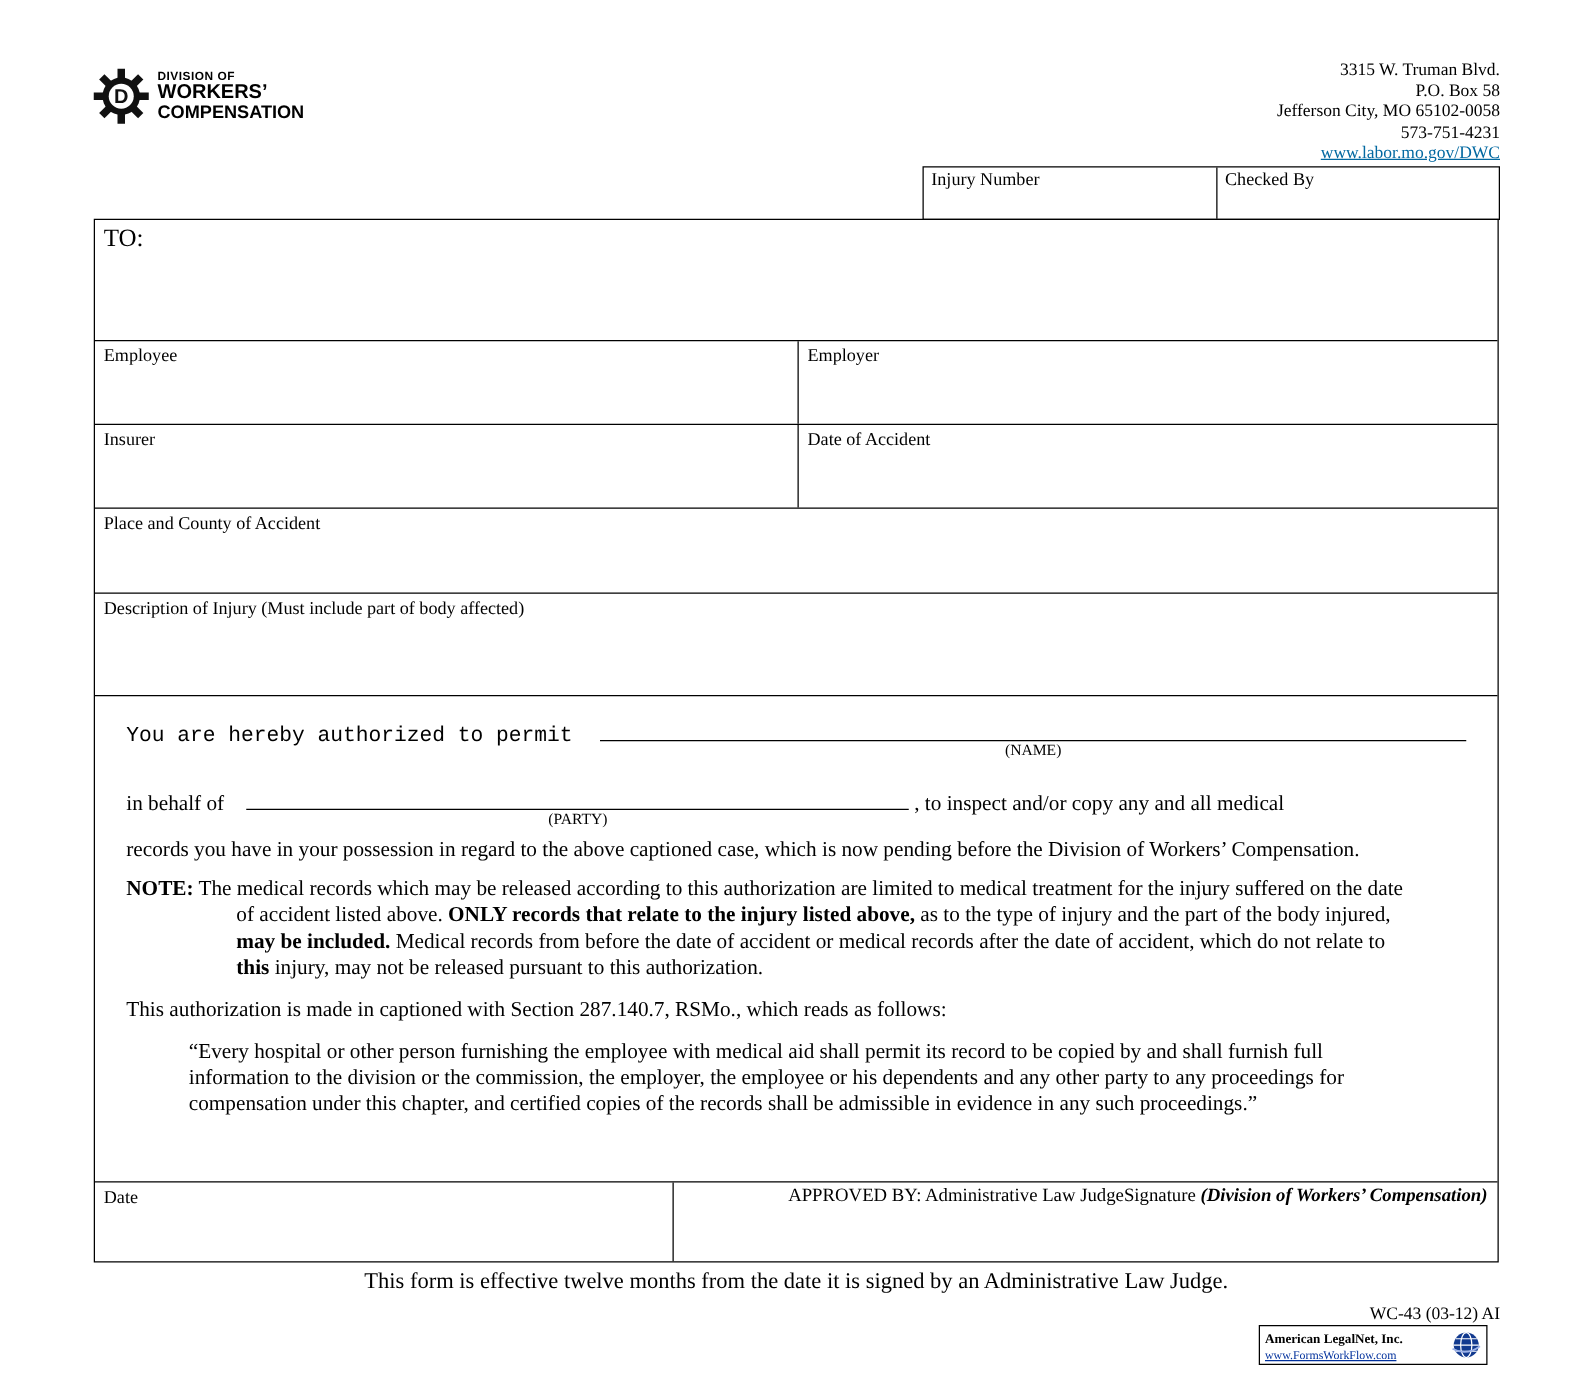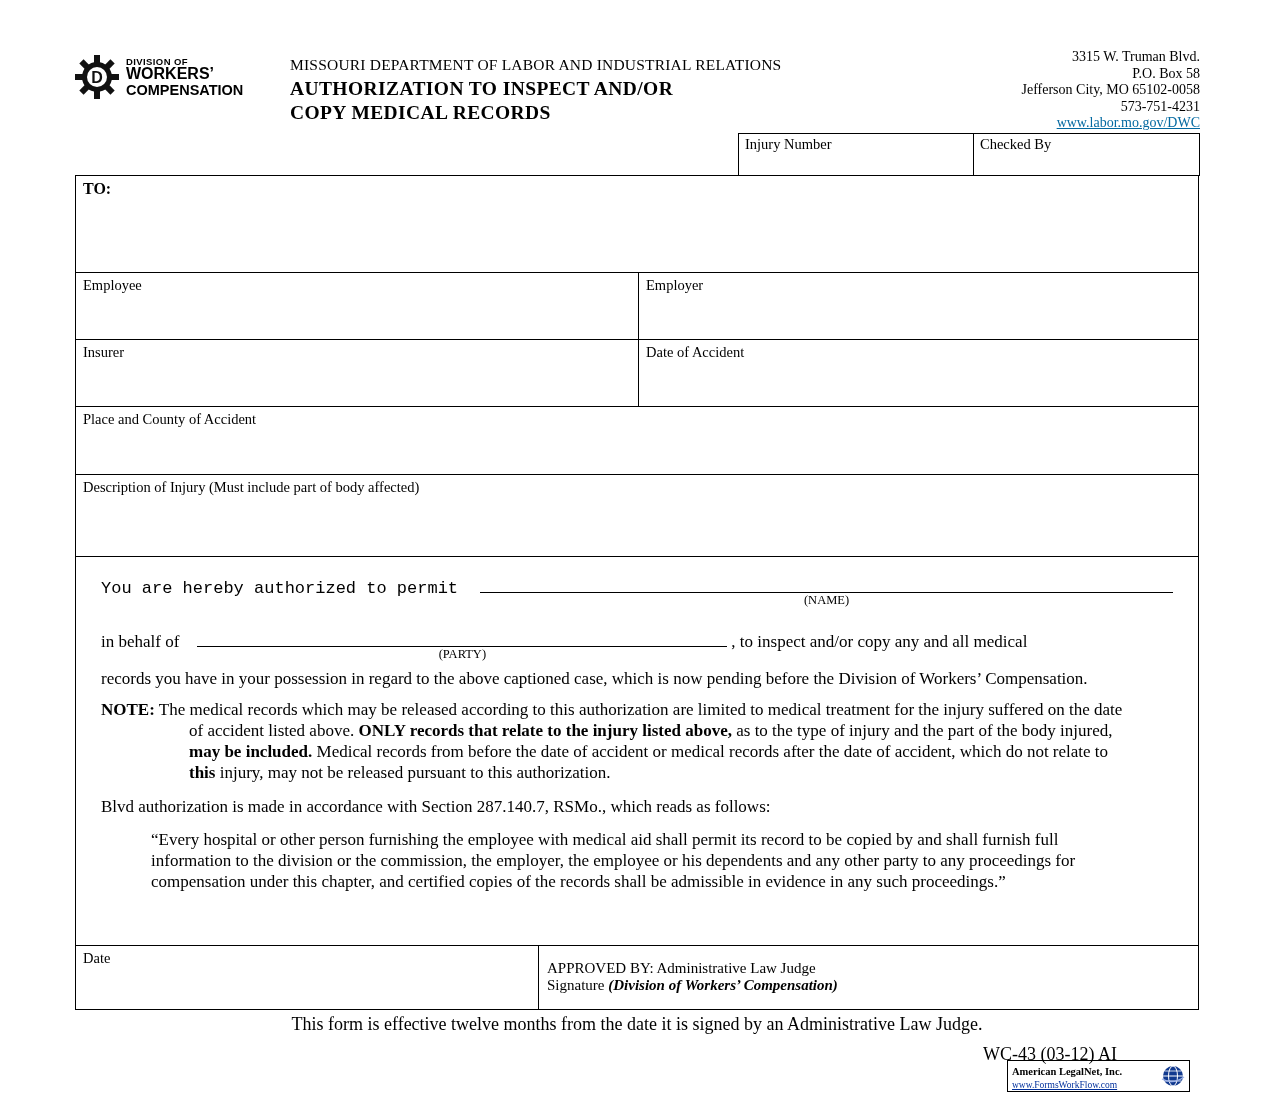--- a/index.html
+++ b/index.html
@@ -25,21 +25,21 @@
   .address-link { color:#0369a1; text-decoration:underline; }
 
   .injury-table { position:absolute; left:738px; top:133px; width:462px; height:43px; border:1px solid #000; display:flex; }
   .injury-cell { width:235px; border-right:1px solid #000; padding:2px 6px; font-size:14px; }
   .checked-cell { flex:1; padding:2px 6px; font-size:14px; }
 
   
   .form-box { position:absolute; left:75px; top:175px; width:1124px; border:1px solid #000; }
   .row { border-bottom:1px solid #000; }
   .row-to { height:97px; padding:4px 7px; }
-  .to-label { font-size:16px; font-weight:bold; }
+  .to-label { font-size:20px; font-weight:normal; }
   .row-2col { height:67px; display:flex; }
   .cell-left { width:563px; border-right:1px solid #000; padding:3px 7px; }
   .cell-right { flex:1; padding:3px 7px; }
   .field-label { font-size:14.5px; }
   .row-place { height:68px; padding:3px 7px; }
   .row-desc { height:82px; padding:3px 7px; }
 
   .text-block { height:389px; border-bottom:1px solid #000; padding:18px 25px 0 25px; font-size:17px; line-height:21px; }
 
   .auth-line { display:flex; align-items:baseline; margin-bottom:30px; }
@@ -52,28 +52,28 @@
   .behalf-suffix { white-space:nowrap; margin-left:4px; }
 
   .records-p { width:1063px; margin-bottom:10px; }
   .note-p { width:1030px; padding-left:88px; text-indent:-88px; margin-bottom:13px; }
   .note-p b { font-weight:bold; }
   .accordance-p { margin-bottom:12px; }
   .quote-p { width:965px; margin-left:50px; }
 
   .row-bottom { height:63px; display:flex; }
   .bottom-left { width:463px; border-right:1px solid #000; padding:3px 7px; }
-  .bottom-right { flex:1; padding:3px 8px; display:flex; flex-direction:column; justify-content:center; }
+  .bottom-right { flex:1; padding:3px 8px; display:flex; justify-content:flex-end; }
   .approved-label { font-size:15px; }
   .signature-line { font-size:15px; padding-bottom:1px; }
   .signature-caption { font-style:italic; font-weight:bold; }
 
   
   .effective-note { position:absolute; left:75px; width:1124px; top:1014px; text-align:center; font-size:18px; }
-  .form-number { position:absolute; left:900px; width:300px; top:1044px; text-align:center; font-size:18px; }
+  .form-number { position:absolute; left:900px; width:300px; top:1044px; text-align:right; font-size:14px; }
   .legalnet-box { position:absolute; left:1007px; top:1060px; width:183px; height:32px; border:1px solid #000; display:flex; align-items:center; padding:1px 4px; gap:5px; }
   .legalnet-text { flex:1; line-height:1.15; }
   .legalnet-company { font-size:10.5px; font-weight:bold; }
   .legalnet-link { font-size:9.5px; color:#00309c; text-decoration:underline; display:block; }
 </style>
 </head>
 <body>
 
 <div class="page">
 
@@ -97,27 +97,20 @@
       <circle cx="23" cy="23" r="10" fill="#fff"></circle>
       <text x="23" y="28.5" text-anchor="middle" font-family="Liberation Sans, sans-serif" font-weight="bold" font-size="16" fill="#111">D</text>
     </svg>
     <div class="logo-text">
       <div class="logo-line1">DIVISION OF</div>
       <div class="logo-line2">WORKERS’</div>
       <div class="logo-line3">COMPENSATION</div>
     </div>
   </div>
 
-  <div class="dept-block">
-    <div class="dept-title">MISSOURI DEPARTMENT OF LABOR AND INDUSTRIAL RELATIONS</div>
-    <div class="form-title">
-      <div>AUTHORIZATION TO INSPECT AND/OR</div>
-      <div>COPY MEDICAL RECORDS</div>
-    </div>
-  </div>
 
   <div class="address-block">
     <div>3315 W. Truman Blvd.</div>
     <div>P.O. Box 58</div>
     <div>Jefferson City, MO 65102-0058</div>
     <div>573-751-4231</div>
     <div><a href="#" class="address-link">www.labor.mo.gov/DWC</a></div>
   </div>
 
   <div class="injury-table">
@@ -175,21 +168,21 @@
         <span class="blank party-blank">
           <span class="caption">(PARTY)</span>
         </span>
         <span class="behalf-suffix">, to inspect and/or copy any and all medical</span>
       </div>
 
       <p class="records-p">records you have in your possession in regard to the above captioned case, which is now pending before the Division of Workers’ Compensation.</p>
 
       <p class="note-p"><b>NOTE:</b><span>  The medical records which may be released according to this authorization are limited to medical treatment for the injury suffered on the date of accident listed above. </span><b>ONLY records that relate to the injury listed above,</b><span> as to the type of injury and the part of the body injured, </span><b>may be included.</b><span> Medical records from before the date of accident or medical records after the date of accident, which do not relate to </span><b>this</b><span> injury, may not be released pursuant to this authorization.</span></p>
 
-      <p class="accordance-p">Blvd authorization is made in accordance with Section 287.140.7, RSMo., which reads as follows:</p>
+      <p class="accordance-p">This authorization is made in captioned with Section 287.140.7, RSMo., which reads as follows:</p>
 
       <p class="quote-p">“Every hospital or other person furnishing the employee with medical aid shall permit its record to be copied by and shall furnish full information to the division or the commission, the employer, the employee or his dependents and any other party to any proceedings for compensation under this chapter, and certified copies of the records shall be admissible in evidence in any such proceedings.”</p>
 
     </div>
 
     <div class="row-bottom">
       <div class="bottom-left">
         <span class="field-label">Date</span>
       </div>
       <div class="bottom-right">

